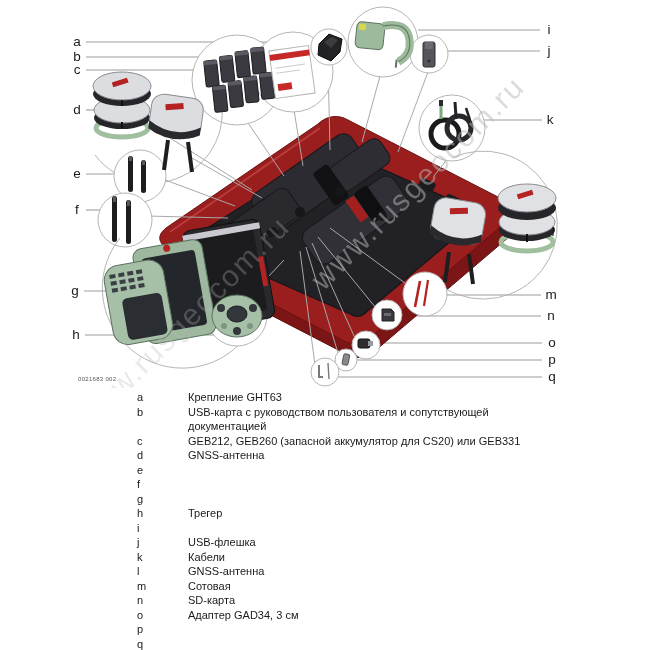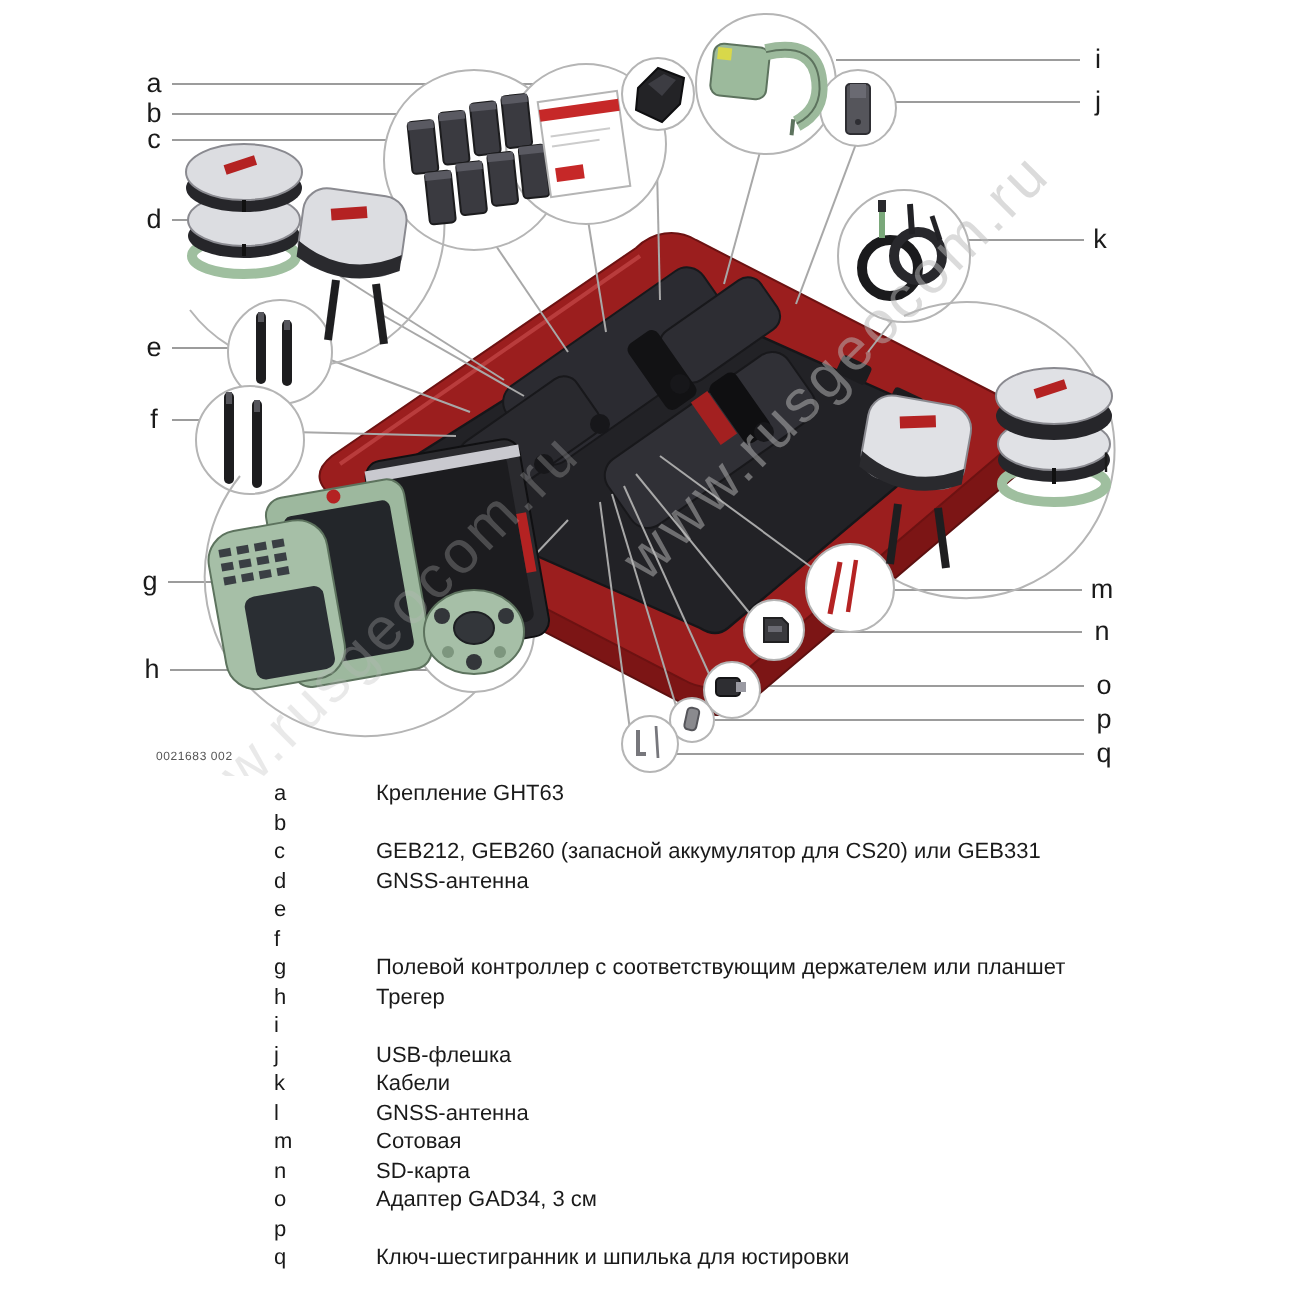--- a/index.html
+++ b/index.html
@@ -313,38 +313,38 @@
     <span class="fig-number">0021683 002</span>
   </div>
 
   <div class="legend">
     <div class="legend-row">
         <span class="legend-letter">a</span>
         <span class="legend-text">Крепление GHT63</span>
       </div>
     <div class="legend-row">
         <span class="legend-letter">b</span>
+        <span class="legend-text">USB-карта с руководством пользователя и сопутствующей документацией</span>
       </div>
     <div class="legend-row">
         <span class="legend-letter">c</span>
         <span class="legend-text">GEB212, GEB260 (запасной аккумулятор для CS20) или GEB331</span>
       </div>
     <div class="legend-row">
         <span class="legend-letter">d</span>
         <span class="legend-text">GNSS-антенна</span>
       </div>
     <div class="legend-row">
         <span class="legend-letter">e</span>
       </div>
     <div class="legend-row">
         <span class="legend-letter">f</span>
       </div>
     <div class="legend-row">
         <span class="legend-letter">g</span>
-        <span class="legend-text">Полевой контроллер с соответствующим держателем или планшет</span>
       </div>
     <div class="legend-row">
         <span class="legend-letter">h</span>
         <span class="legend-text">Трегер</span>
       </div>
     <div class="legend-row">
         <span class="legend-letter">i</span>
       </div>
     <div class="legend-row">
         <span class="legend-letter">j</span>
@@ -368,16 +368,15 @@
       </div>
     <div class="legend-row">
         <span class="legend-letter">o</span>
         <span class="legend-text">Адаптер GAD34, 3 см</span>
       </div>
     <div class="legend-row">
         <span class="legend-letter">p</span>
       </div>
     <div class="legend-row">
         <span class="legend-letter">q</span>
-        <span class="legend-text">Ключ-шестигранник и шпилька для юстировки</span>
       </div>
   </div>
 </div>
 
 </body></html>

